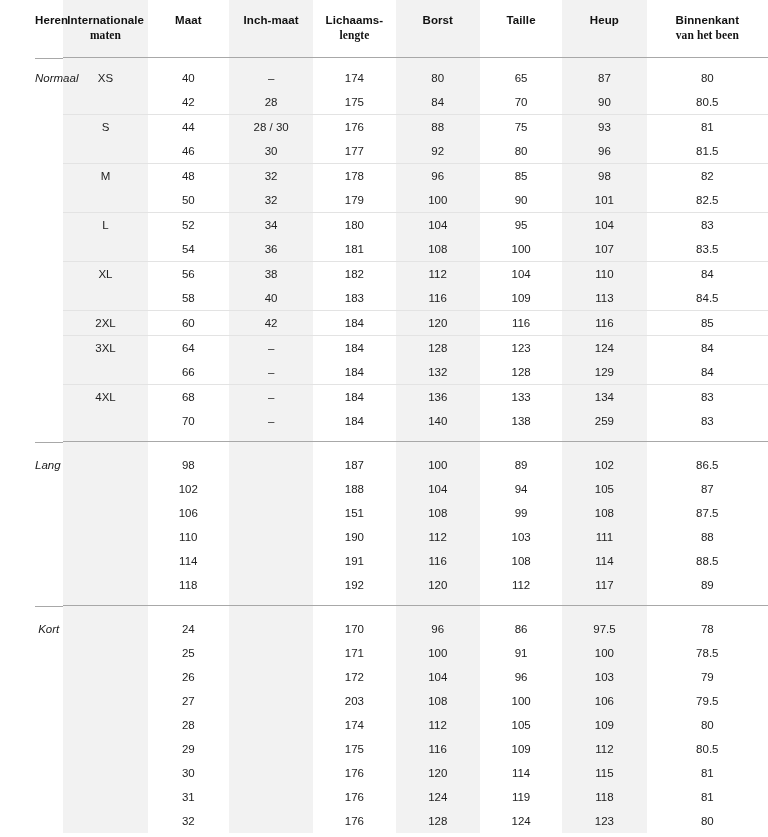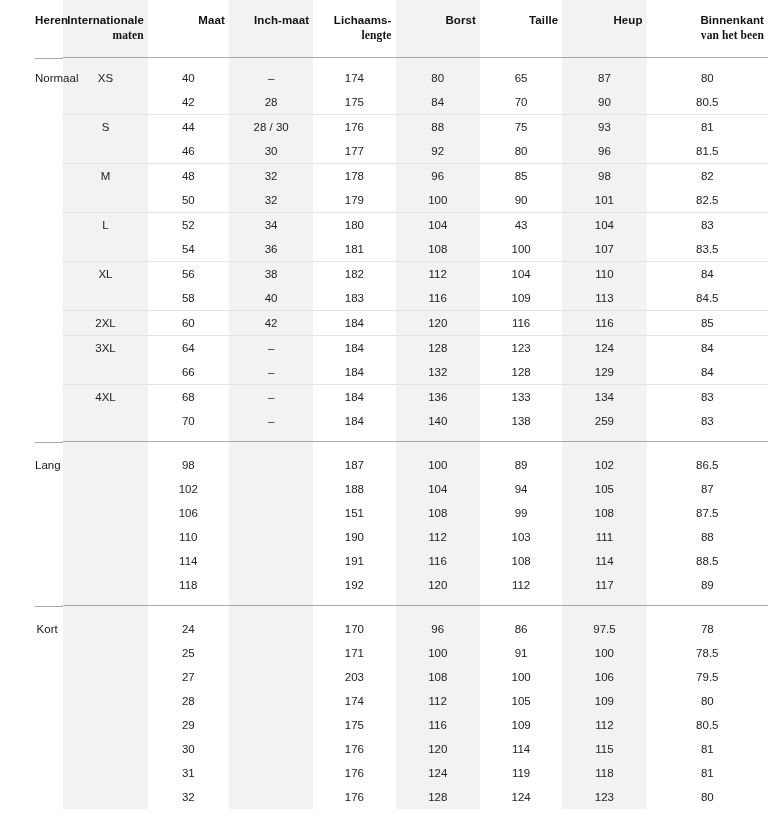--- a/index.html
+++ b/index.html
@@ -44,21 +44,21 @@
   
   td.shaded, th.shaded {
     background: #f2f2f2;
   }
 
   
   thead th {
     font-size: 11.5px;
     font-weight: bold;
     color: #111111;
-    text-align: right;
+    text-align: center;
     vertical-align: top;
     padding: 13px 4px 14px 4px;
     line-height: 1.32;
     letter-spacing: 0.1px;
   }
   thead th.th-label {
     text-align: left;
     padding-left: 35px;
   }
   thead th .hdr-line2 { display: block; font-family: Liberation Serif, serif; }
@@ -78,23 +78,24 @@
   tbody td {
     font-size: 11.5px;
     color: #222222;
     text-align: center;
     height: 24px;
     padding: 0 4px;
     line-height: 24px;
     white-space: nowrap;
   }
   tbody td.cell-label {
-    text-align: center;
+    text-align: right;
     padding-left: 35px;
     color: #1a1a1a;
+    font-style: italic;
   }
 
   
   tr.grp-divider td {
     padding: 0;
     height: 0;
     line-height: 0;
     font-size: 0;
   }
   tr.grp-divider td.rule-on {
@@ -279,21 +280,21 @@
           <td class="rule-on shaded"></td>
           <td class="rule-on"></td>
         </tr>
         <tr>
           <td class="cell-label"></td>
           <td class="shaded">L</td>
           <td>52</td>
           <td class="shaded">34</td>
           <td>180</td>
           <td class="shaded">104</td>
-          <td>43</td>
+          <td>95</td>
           <td class="shaded">104</td>
           <td>83</td>
         </tr>
         <tr>
           <td class="cell-label"></td>
           <td class="shaded"></td>
           <td>54</td>
           <td class="shaded">36</td>
           <td>181</td>
           <td class="shaded">108</td>
@@ -576,20 +577,31 @@
           <td class="shaded"></td>
           <td>171</td>
           <td class="shaded">100</td>
           <td>91</td>
           <td class="shaded">100</td>
           <td>78.5</td>
         </tr>
         <tr>
           <td class="cell-label"></td>
           <td class="shaded"></td>
+          <td>26</td>
+          <td class="shaded"></td>
+          <td>172</td>
+          <td class="shaded">104</td>
+          <td>96</td>
+          <td class="shaded">103</td>
+          <td>79</td>
+        </tr>
+        <tr>
+          <td class="cell-label"></td>
+          <td class="shaded"></td>
           <td>27</td>
           <td class="shaded"></td>
           <td>203</td>
           <td class="shaded">108</td>
           <td>100</td>
           <td class="shaded">106</td>
           <td>79.5</td>
         </tr>
         <tr>
           <td class="cell-label"></td>

